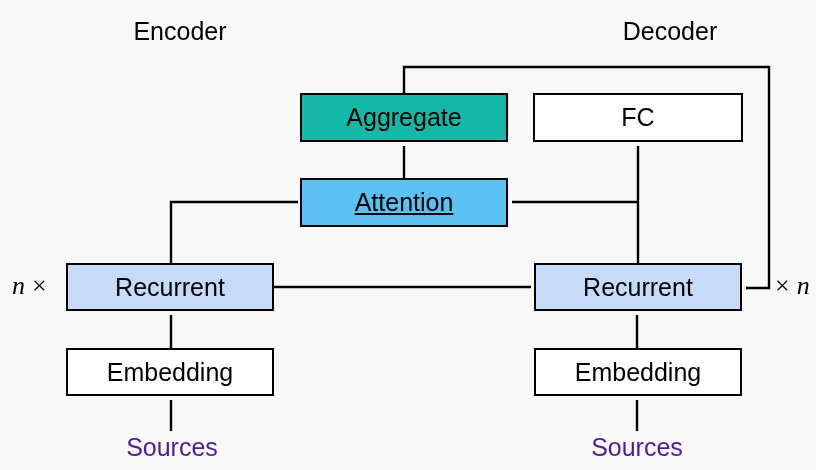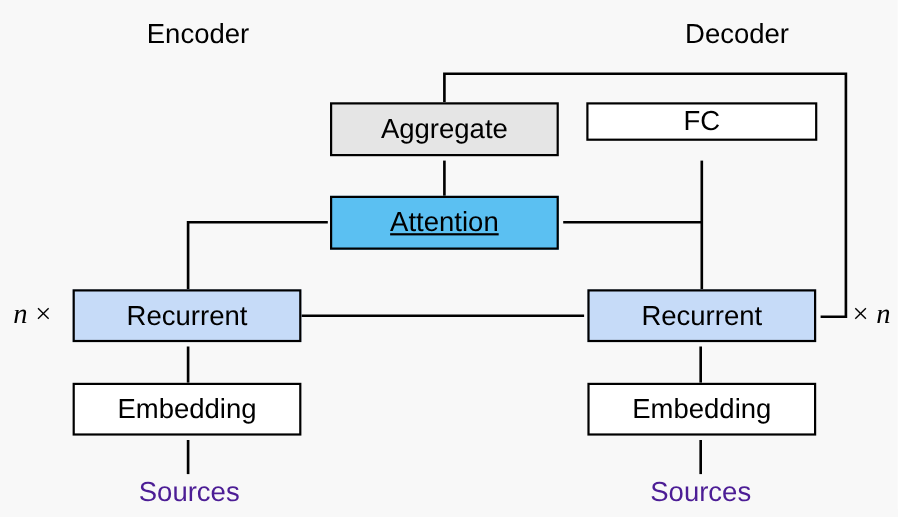--- a/index.html
+++ b/index.html
@@ -26,21 +26,21 @@
     position: absolute;
     box-sizing: border-box;
     border: 2.5px solid #000;
     display: flex;
     align-items: center;
     justify-content: center;
     font-size: 25px;
     color: #000;
   }
   #node-aggregate        { left: 300px; top:  93px; width: 208px; height: 49px; }
-  #node-fc               { left: 533px; top:  93px; width: 210px; height: 35px; justify-content: center; }
+  #node-fc               { left: 533px; top:  93px; width: 210px; height: 49px; justify-content: center; }
   #node-attention        { left: 300px; top: 178px; width: 208px; height: 49px; }
   #node-enc-recurrent    { left:  66px; top: 263px; width: 208px; height: 48px; }
   #node-dec-recurrent    { left: 534px; top: 263px; width: 208px; height: 48px; }
   #node-enc-embedding    { left:  66px; top: 348px; width: 208px; height: 48px; }
   #node-dec-embedding    { left: 534px; top: 348px; width: 208px; height: 48px; }
   .section-label {
     position: absolute;
     transform: translateX(-50%);
     font-size: 25px;
     color: #000;
@@ -92,21 +92,21 @@
       <path d="M638 202 H512" marker-end="url(#ah)"></path>
       <path d="M404 93 V67 H769 V288 H746" marker-end="url(#ah)"></path>
       <path d="M637 431 V400" marker-end="url(#ah)"></path>
       <path d="M637 348 V315" marker-end="url(#ah)"></path>
     </g>
   </svg>
 
   <div class="section-label" id="encoder-label">Encoder</div>
   <div class="section-label" id="decoder-label">Decoder</div>
 
-  <div class="node" id="node-aggregate" style="background-color: #e5e5e5;">
+  <div class="node" id="node-aggregate" style="background-color: #14b8a6;">
     <span>Aggregate</span>
   </div>
   <div class="node" id="node-fc" style="background-color: rgb(255, 255, 255);">
     <span>FC</span>
   </div>
   <div class="node" id="node-attention" style="background-color: rgb(91, 192, 242); text-decoration: underline;">
     <span>Attention</span>
   </div>
   <div class="node" id="node-enc-recurrent" style="background-color: rgb(198, 219, 248);">
     <span>Recurrent</span>

